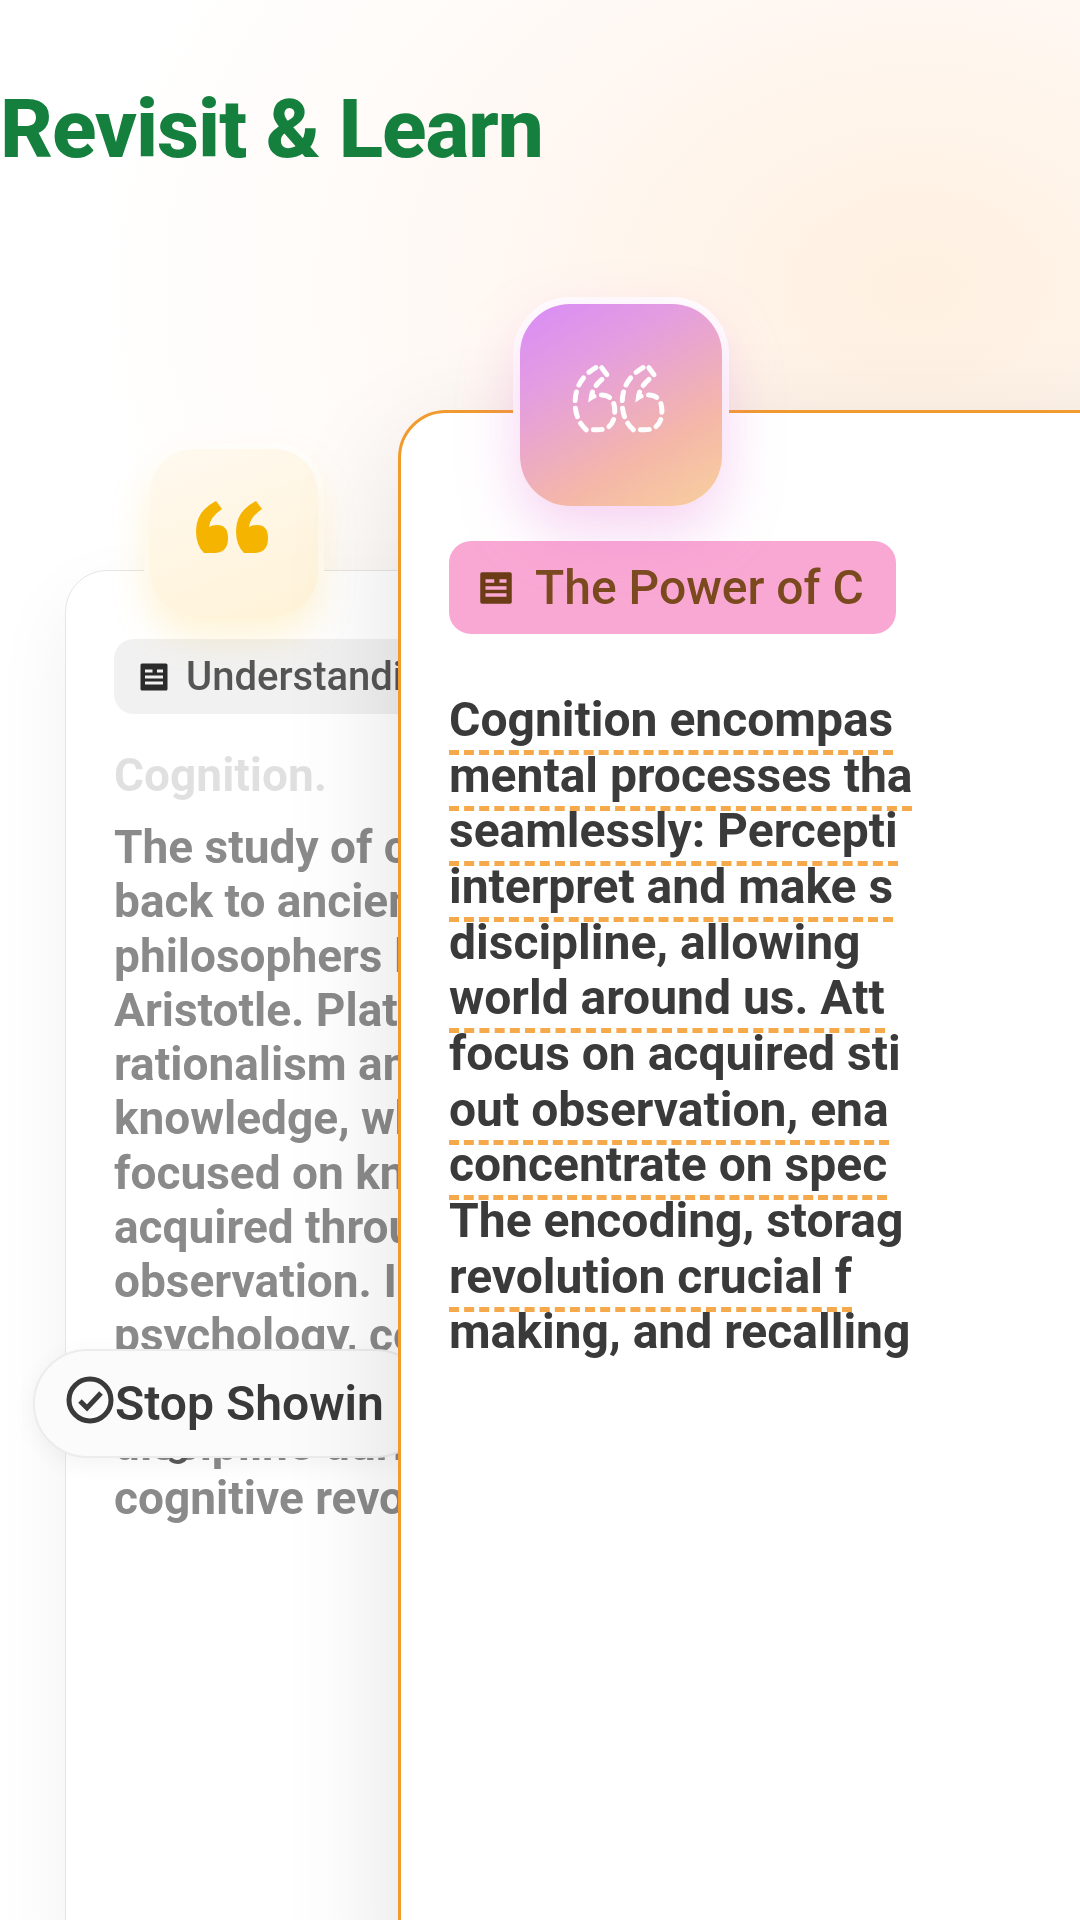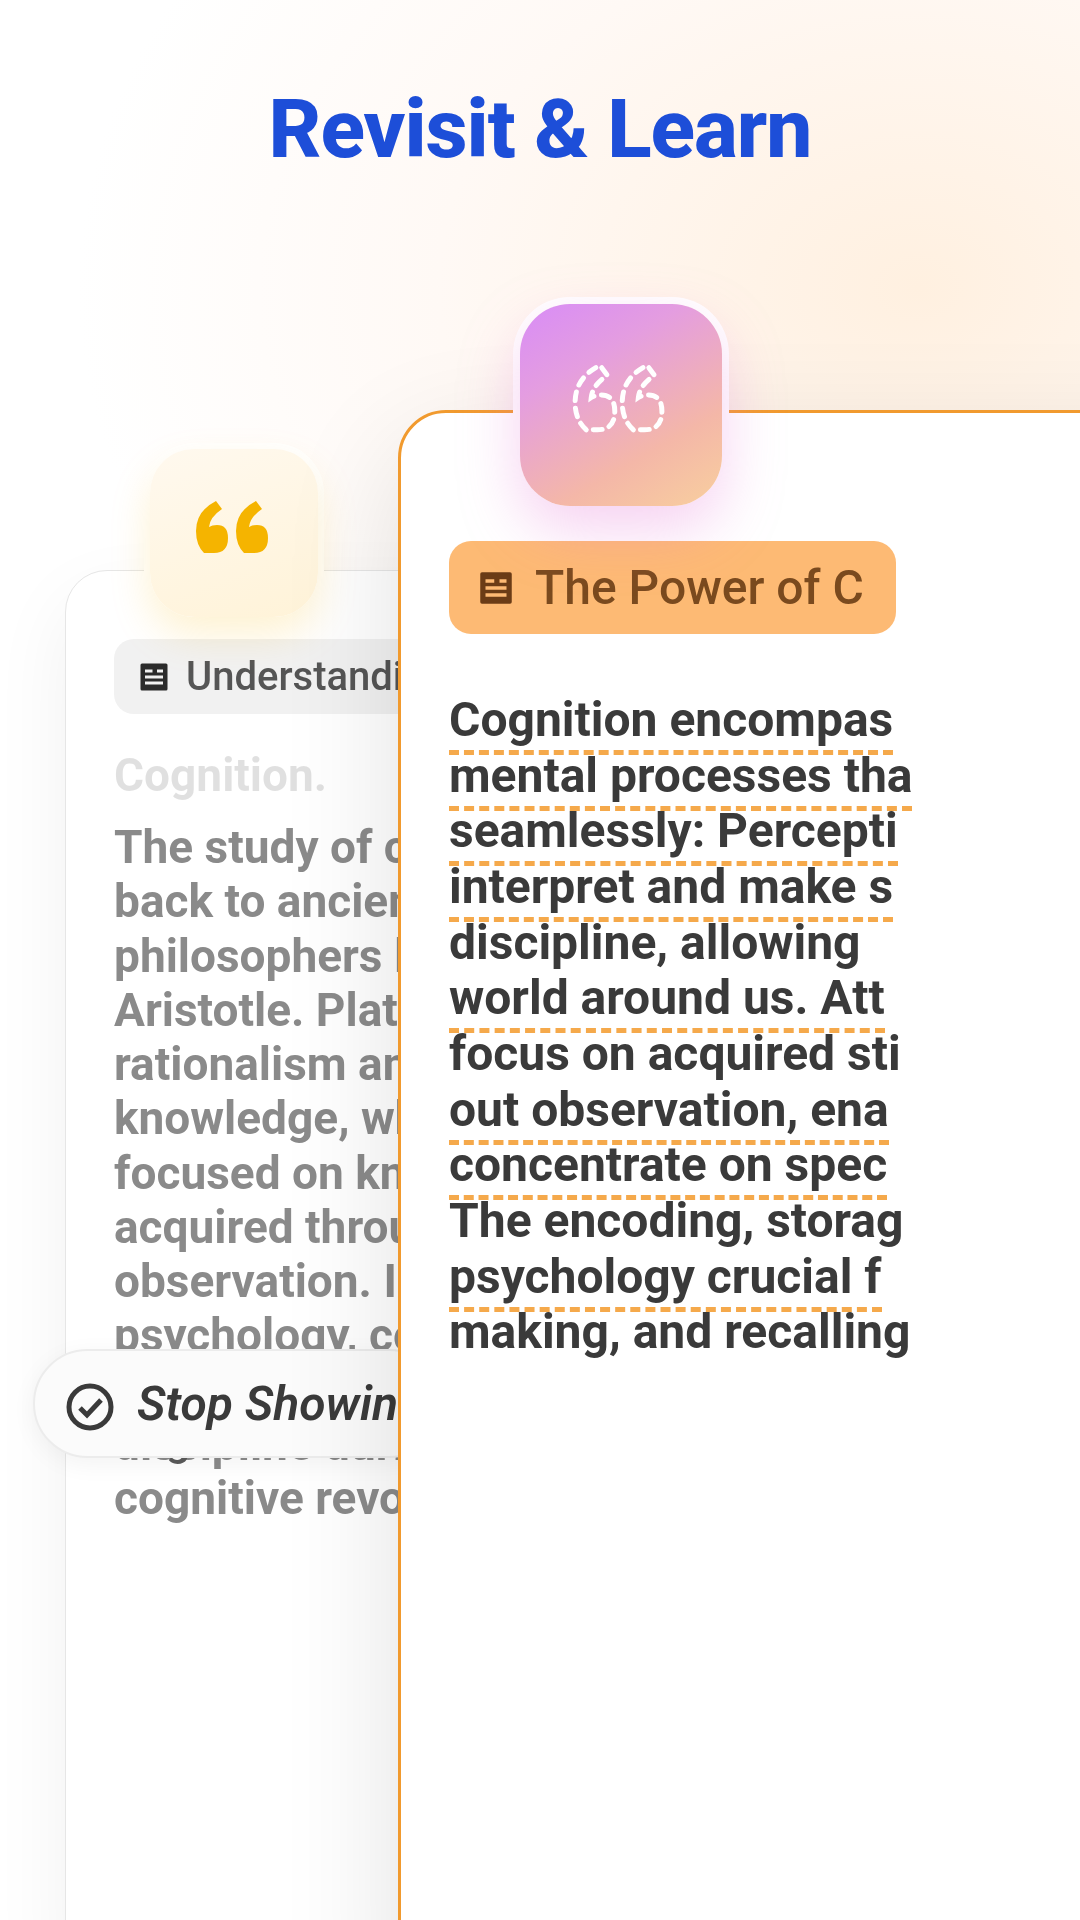--- a/index.html
+++ b/index.html
@@ -9,26 +9,26 @@
     background: radial-gradient(ellipse 1200px 900px at 85% 15%, #fff0e0 0%, #fff9f5 40%, #ffffff 70%);
     position: relative;
   }
 
   .headline {
     position: absolute;
     top: 88px;
     left: 50%;
     transform: translateX(-50%);
     width: 100%;
-    text-align: center;
+    text-align: left;
     font-weight: 800;
     font-size: 82px;
     line-height: 1.02;
     letter-spacing: -1px;
-    color: #1d4ed8;
+    color: #15803d;
   }
 
   
   .card-back {
     position: absolute;
     top: 570px;
     left: 65px;
     width: 700px;
     height: 1400px;
     background: #ffffff;
@@ -77,31 +77,29 @@
     font-weight: 700;
     line-height: 1.18;
     color: #8a8a8a;
   }
 
   .stop-pill {
     position: absolute;
     left: 33px;
     bottom: 462px;
     display: inline-flex;
-    align-items: flex-end;
-    gap: 22px;
+    align-items: flex-start;
     background: #fbfbfb;
     border: 2px solid #ececec;
     border-radius: 60px;
     padding: 24px 44px 24px 30px;
     font-size: 48px;
     font-weight: 600;
     color: #3a3a3a;
     box-shadow: 0 6px 24px rgba(0,0,0,0.05);
-    font-style: italic;
   }
   .stop-pill svg { width: 50px; height: 50px; stroke: #3a3a3a; stroke-width: 5; fill: none; }
 
   .tail-back {
     position: absolute;
     left: 112px;
     bottom: 454px;
     font-size: 44px;
     font-weight: 500;
     color: #5a5a5a;
@@ -132,21 +130,21 @@
     align-items: center;
     justify-content: center;
     box-shadow: 0 24px 60px rgba(229,122,215,0.35), 0 0 0 7px #ffffff;
   }
   .badge-front svg { width: 124px; height: 124px; }
 
   .chip-front {
     display: inline-flex;
     align-items: center;
     gap: 18px;
-    background: #fdba74;
+    background: #f9a8d4;
     border-radius: 22px;
     padding: 18px 32px 18px 26px;
     font-size: 48px;
     font-weight: 500;
     color: #7a4a1e;
     margin-bottom: 58px;
   }
   .chip-front svg { width: 42px; height: 42px; fill: #6b3c16; }
 
   .body-front {
@@ -206,21 +204,21 @@
   <div class="body-front" id="front-body"><span class="hl">Cognition encompas</span>
 <span class="hl">mental processes tha</span>
 <span class="hl">seamlessly: Percepti</span>
 <span class="hl">interpret and make s</span>
 <span>discipline, allowing</span>
 <span class="hl">world around us. Att</span>
 <span>focus on acquired sti</span>
 <span class="hl">out observation, ena</span>
 <span class="hl">concentrate on spec</span>
 <span>The encoding, storag</span>
-<span class="hl">psychology crucial f</span>
+<span class="hl">revolution crucial f</span>
 <span>making, and recalling</span></div>
 </div>
 
 <div class="badge-front">
   <svg viewBox="0 0 100 100">
     <path d="M22 70 Q13 62 13 48 Q13 28 33 18 L39 26 Q27 34 26 44 Q29 42 34 42 Q45 42 45 55 Q45 70 31 70 Z" fill="none" stroke="#ffffff" stroke-width="4" stroke-dasharray="7 6" stroke-linecap="round"></path>
     <path d="M60 70 Q51 62 51 48 Q51 28 71 18 L77 26 Q65 34 64 44 Q67 42 72 42 Q83 42 83 55 Q83 70 69 70 Z" fill="none" stroke="#ffffff" stroke-width="4" stroke-dasharray="7 6" stroke-linecap="round"></path>
   </svg>
 </div>
 

